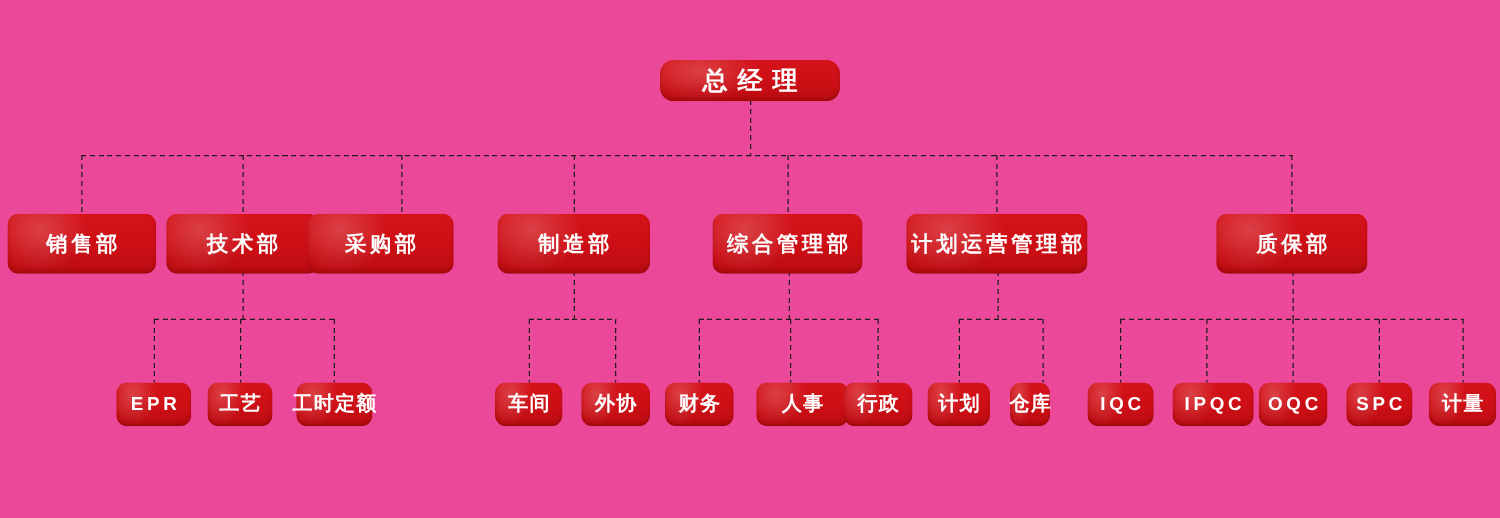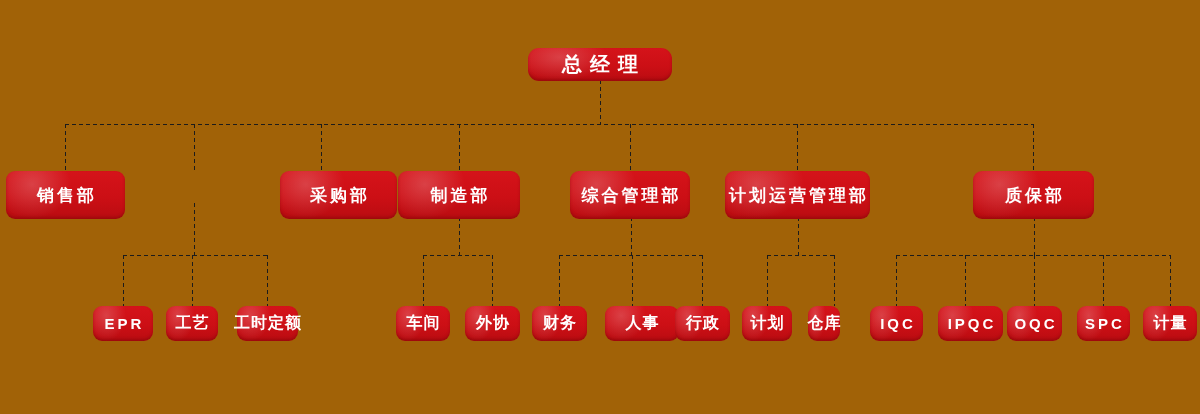--- a/index.html
+++ b/index.html
@@ -1,18 +1,18 @@
 <!DOCTYPE html>
 <html style="--node-red: #cc0f15; --node-red-dark: #b90c11; --text-color: #ffffff; --connector-color: #1c1c1c;"><head>
 <meta charset="utf-8">
 <style>
   html,body { margin:0; padding:0; background:#ffffff; }
   .canvas {
     position:relative; width:1200px; height:414px;
-    background:#a16207; overflow:hidden;
+    background:#ec4899; overflow:hidden;
     font-family:"Liberation Sans","DejaVu Sans",sans-serif;
   }
   
   .h { position:absolute; height:1px;
        background:repeating-linear-gradient(90deg, var(--connector-color,#1c1c1c) 0 4px, transparent 4px 7px); }
   .v { position:absolute; width:1px;
        background:repeating-linear-gradient(180deg, var(--connector-color,#1c1c1c) 0 4px, transparent 4px 7px); }
   
   .node {
     position:absolute; display:flex; align-items:center; justify-content:center;
@@ -68,21 +68,22 @@
   <div class="v" style="left:834px;top:255px;height:51px"></div>
   <div class="v" style="left:896px;top:255px;height:51px"></div>
   <div class="v" style="left:965px;top:255px;height:51px"></div>
   <div class="v" style="left:1034px;top:255px;height:51px"></div>
   <div class="v" style="left:1103px;top:255px;height:51px"></div>
   <div class="v" style="left:1170px;top:255px;height:51px"></div>
 
   <div class="node lv1" style="left:528px;top:48px">总经理</div>
 
   <div class="node lv2" style="left:6px;width:119px">销售部</div>
-  <div class="node lv2" style="left:280px;width:117px">采购部</div>
+  <div class="node lv2" style="left:133px;width:122px">技术部</div>
+  <div class="node lv2" style="left:246px;width:117px">采购部</div>
   <div class="node lv2" style="left:398px;width:122px">制造部</div>
   <div class="node lv2" style="left:570px;width:120px">综合管理部</div>
   <div class="node lv2" style="left:725px;width:145px">计划运营管理部</div>
   <div class="node lv3 lat" style="left:93px;width:60px">EPR</div>
 
   <div class="node lv2" style="left:973px;width:121px">质保部</div>
   <div class="node lv3" style="left:166px;width:52px">工艺</div>
   <div class="node lv3" style="left:237px;width:61px">工时定额</div>
   <div class="node lv3" style="left:396px;width:54px">车间</div>
   <div class="node lv3" style="left:465px;width:55px">外协</div>

